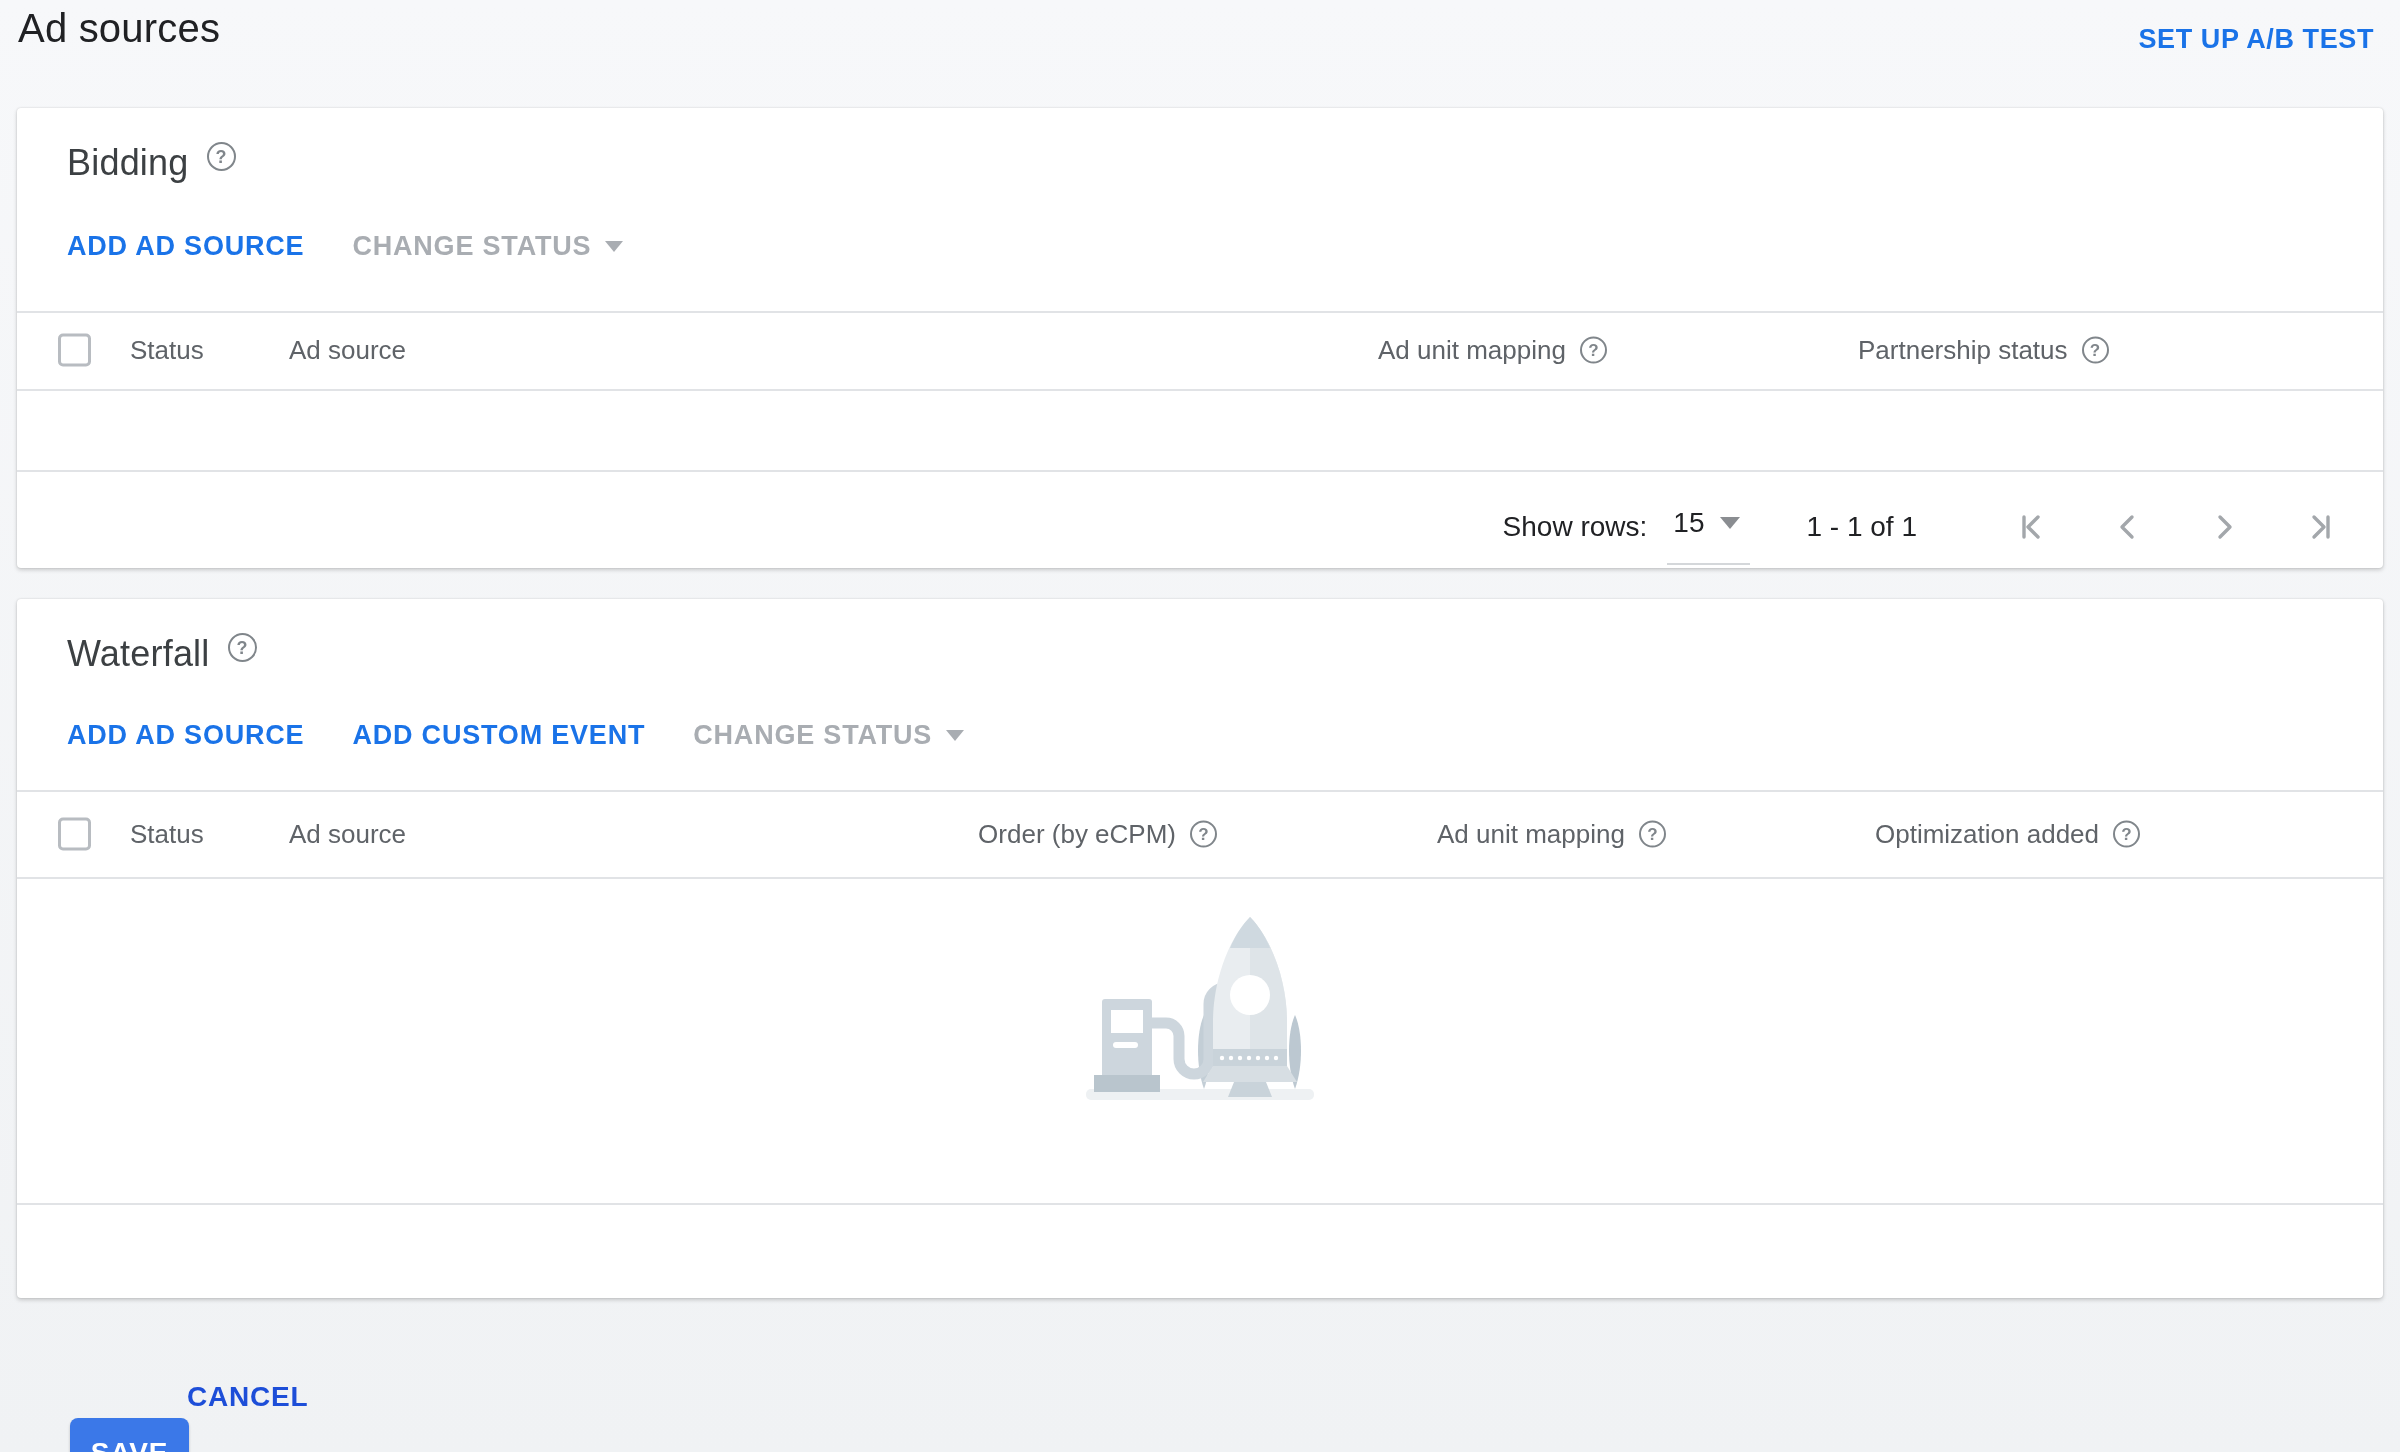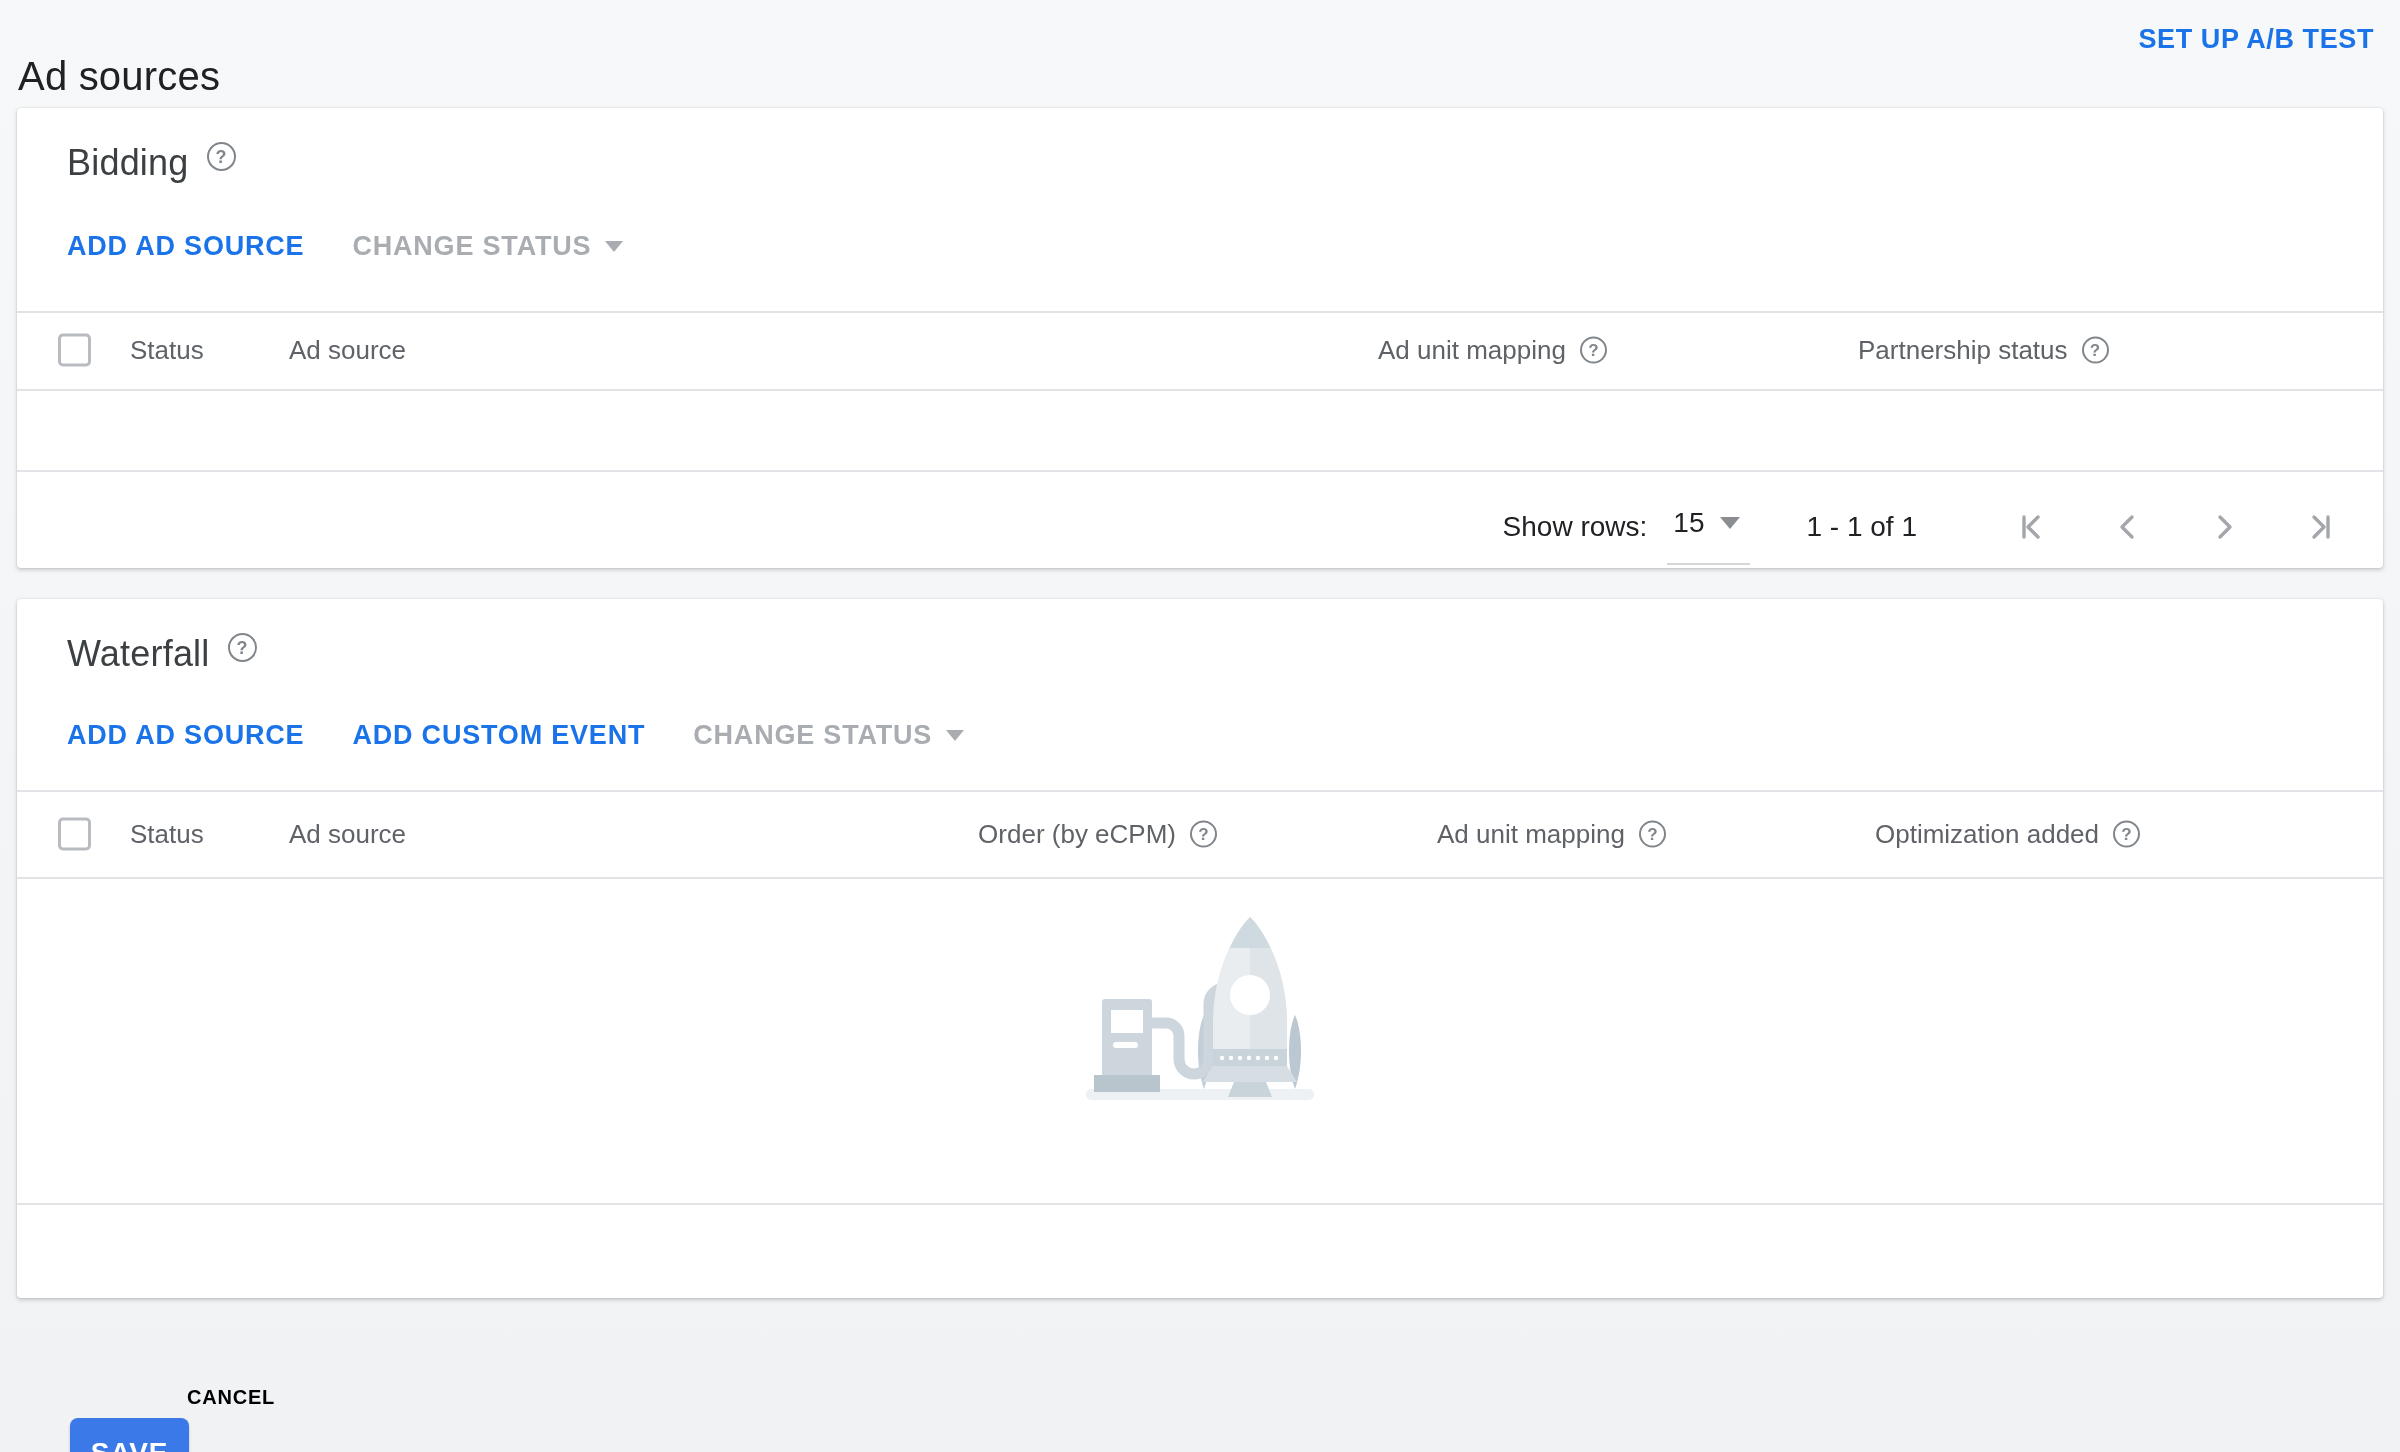--- a/index.html
+++ b/index.html
@@ -10,21 +10,21 @@
     color:#202124;
     width:2400px; height:1452px;
     position:relative;
     overflow:hidden;
   }
   .page { position:absolute; inset:0; }
 
   
   .page-title {
     position:absolute; left:18px; top:6px;
-    font-size:40px; color:#202124; letter-spacing:0.2px;margin-top:48px;
+    font-size:40px; color:#202124; letter-spacing:0.2px;
   }
   .ab-test-link {
     position:absolute; right:26px; top:24px;
     font-size:27px; font-weight:bold; letter-spacing:0.6px;
     color:#1a73e8; cursor:pointer; white-space:nowrap;
   }
 
   
   .card {
     position:absolute; left:17px; width:2366px;
@@ -112,22 +112,22 @@
     position:absolute; left:27px; top:1418px; width:119px; height:70px;
     background:#3b78e8; color:#ffffff; border:none; border-radius:8px;
     font-family:"Liberation Sans", sans-serif;
     font-size:28px; font-weight:bold; letter-spacing:0.8px;
     display:flex; align-items:center; justify-content:center;
     cursor:pointer; box-shadow:0 2px 3px rgba(0,0,0,0.2);margin-left:43px;
   }
   .cancel-btn {
     position:absolute; left:187px; top:1362px; height:70px;
     display:flex; align-items:center;
-    font-size:20px; font-weight:bold; letter-spacing:0.8px;
-    color:#000000; cursor:pointer;
+    font-size:28px; font-weight:bold; letter-spacing:0.8px;
+    color:#1d4ed8; cursor:pointer;
   }
 </style>
 </head>
 <body>
 
 <div class="page">
 
   <div class="page-title">Ad sources</div>
   <div class="ab-test-link">SET UP A/B TEST</div>
 

